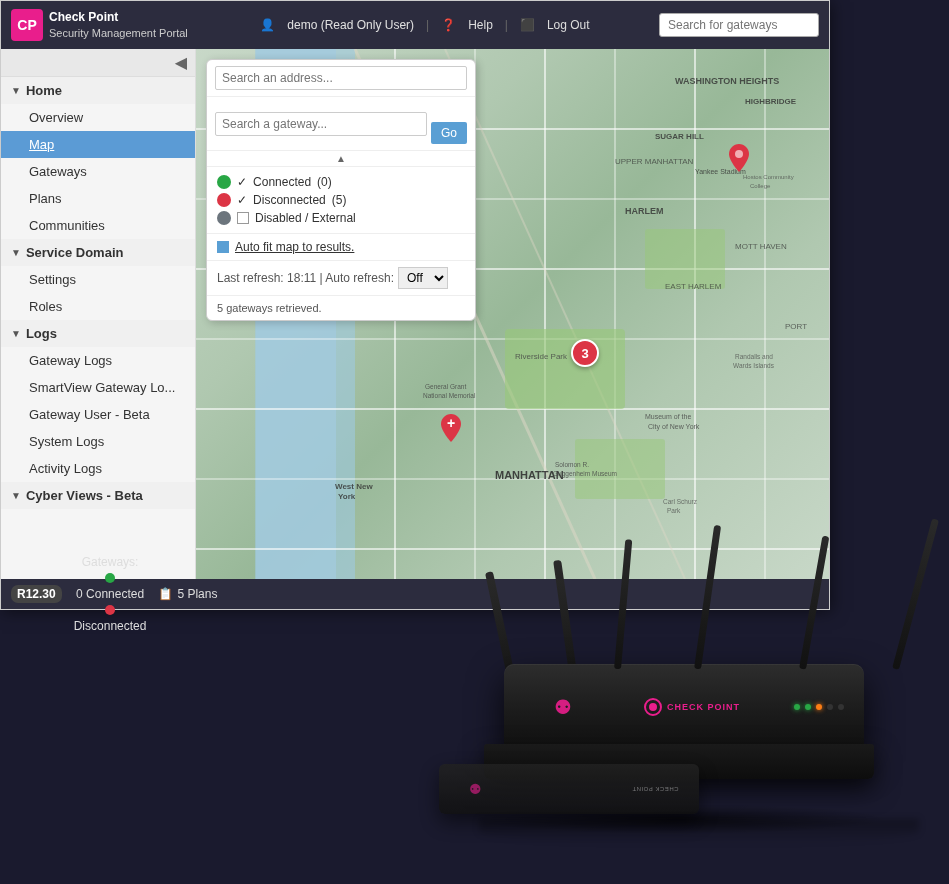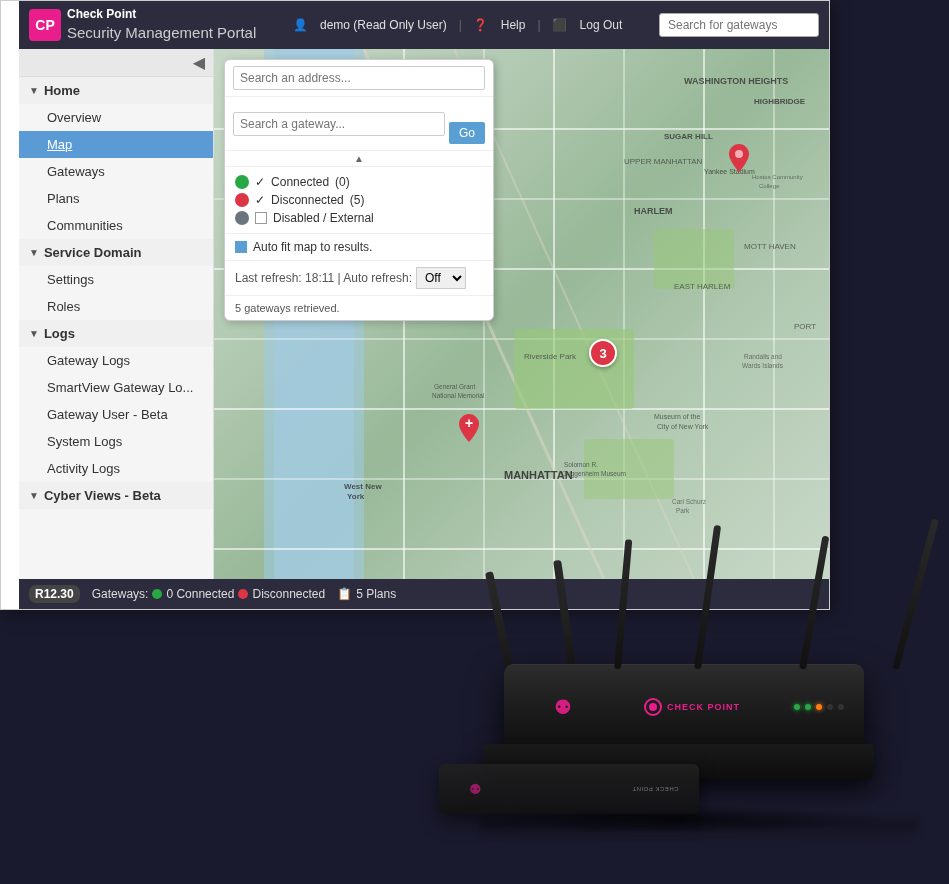--- a/index.html
+++ b/index.html
@@ -15,21 +15,20 @@
     
     .app-window {
       position: absolute;
       top: 0; left: 0;
       width: 830px;
       height: 610px;
       background: #fff;
       border: 1px solid #ccc;
       box-shadow: 2px 2px 15px rgba(0,0,0,0.5);
       z-index: 10;
-      padding-left: 18px;
     }
 
     
     .header {
       background: #2c2c3e;
       height: 48px;
       display: flex;
       align-items: center;
       padding: 0 10px;
       gap: 8px;
@@ -51,21 +50,21 @@
       color: white;
       font-size: 14px;
       font-weight: bold;
     }
     .logo-text {
       color: white;
       font-size: 11px;
       line-height: 1.3;
     }
     .logo-text .brand { font-weight: bold; font-size: 12px; }
-    .logo-text .sub { color: #ccc; font-size: 15px; }
+    .logo-text .sub { color: #ccc; font-size: 11px; }
     .header-nav {
       flex: 1;
       display: flex;
       align-items: center;
       justify-content: center;
       gap: 12px;
       color: #ddd;
       font-size: 12px;
     }
     .header-nav .user { color: #e0e0e0; }
@@ -255,20 +254,21 @@
       border-color: #5a9fd4;
     }
     .panel-autofit {
       padding: 6px 10px;
       border-bottom: 1px solid #eee;
       display: flex;
       align-items: center;
       gap: 6px;
       font-size: 12px;
       color: #333;
+      text-decoration: underline;
     }
     .panel-refresh {
       padding: 6px 10px;
       border-bottom: 1px solid #eee;
       display: flex;
       align-items: center;
       gap: 4px;
       font-size: 12px;
       color: #555;
     }
@@ -317,20 +317,21 @@
       background: #444;
       padding: 2px 6px;
       border-radius: 7px;
       color: #fff;
       font-weight: bold;
     }
     .status-gateways {
       display: flex;
       align-items: center;
       gap: 4px;
+      flex-direction: column;
     }
     .status-dot-sm-green {
       width: 10px; height: 10px;
       background: #28a745;
       border-radius: 50%;
     }
     .status-dot-sm-red {
       width: 10px; height: 10px;
       background: #dc3545;
       border-radius: 50%;

